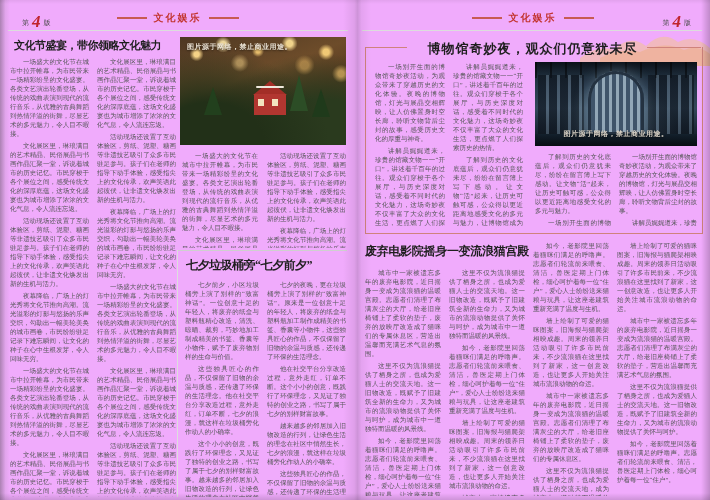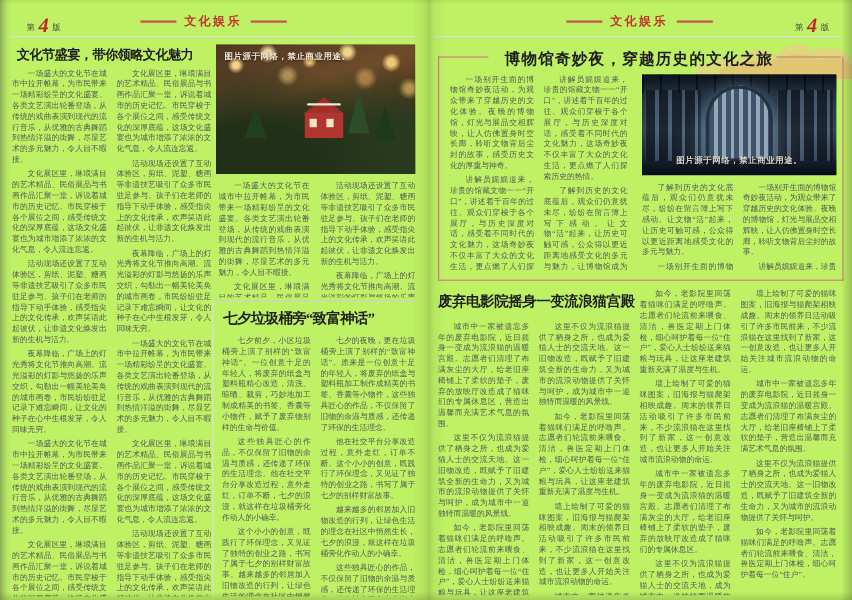--- a/index.html
+++ b/index.html
@@ -1,18 +1,18 @@
 <!DOCTYPE html>
 <html><head>
 <meta charset="utf-8">
 <style>
   html,body{margin:0;padding:0;background:#e9e9e9;}
   #spread{position:relative;width:710px;height:500px;background:#fdfdfc;overflow:hidden;
           font-family:"Liberation Serif","DejaVu Serif",serif;}
-  .page{position:absolute;top:0;height:500px;width:355px;background:#bef264;}
+  .page{position:absolute;top:0;height:500px;width:355px;background:#f0abfc;}
   #page-left{left:0;} #page-right{left:355px;}
 
   
   .pageno{position:absolute;font-size:7px;color:#4a4a4a;letter-spacing:1px;}
   .pageno .num{font-size:17px;font-weight:bold;font-style:italic;color:#c0242c;
                position:relative;top:2px;margin:0 2px;}
   .section-head{position:absolute;left:0;right:0;top:11px;display:flex;align-items:center;
                 justify-content:center;}
   .section-head .dash{width:30px;height:1.5px;background:#c75b52;margin:0 7px;}
   .section-head .txt{font-size:10px;font-weight:bold;color:#c2342e;letter-spacing:2px;}
@@ -151,21 +151,21 @@
         <p>文化展区里，琳琅满目的艺术精品、民俗展品与书画作品汇聚一堂，诉说着城市的历史记忆。</p>
       </div>
     <div class="col" style="left:267px;top:151px;width:79px;height:97px;">
         <p>活动现场还设置了互动体验区，剪纸、泥塑、糖画等非遗技艺吸引了众多市民驻足参与。孩子们在老师的指导下动手体验，感受指尖上的文化传承，欢声笑语此起彼伏，让非遗文化焕发出新的生机与活力。</p>
         <p>夜幕降临，广场上的灯光秀将文化节推向高潮。流光溢彩的灯影与悠扬的乐声交织，勾勒出一幅美轮美奂的城市画卷。</p>
       </div>
 
     <div class="hrule" style="left:177px;top:250px;width:170px;"></div>
     <div class="vrule" style="left:177px;top:250px;height:247px;"></div>
 
-    <div class="headline" style="left:186px;top:257px;font-size:12px;letter-spacing:-0.5px;">七夕垃圾桶旁“致富神话”</div>
+    <div class="headline" style="left:186px;top:257px;font-size:12px;letter-spacing:-0.5px;">七夕垃圾桶旁“七夕前夕”</div>
 
     <div class="col" style="left:185px;top:280px;width:74px;height:217px;">
         <p>七夕前夕，小区垃圾桶旁上演了别样的“致富神话”。一位创意十足的年轻人，将废弃的纸盒与塑料瓶精心改造，清洗、晾晒、裁剪，巧妙地加工制成精美的书签、香囊等小物件，赋予了废弃物别样的生命与价值。</p>
         <p>这些独具匠心的作品，不仅保留了旧物的余温与质感，还传递了环保的生活理念。他在社交平台分享改造过程，意外走红，订单不断，七夕的浪漫，就这样在垃圾桶旁化作动人的小确幸。</p>
         <p>这个小小的创意，既践行了环保理念，又见证了独特的创业之路，书写了属于七夕的别样财富故事。越来越多的邻居加入旧物改造的行列，让绿色生活的理念在社区中悄然生长。</p>
       </div>
     <div class="col" style="left:267px;top:280px;width:79px;height:217px;">
         <p>七夕的夜晚，更在垃圾桶旁上演了别样的“致富神话”。原来是一位创意十足的年轻人，将废弃的纸盒与塑料瓶加工制作成精美的书签、香囊等小物件，这些独具匠心的作品，不仅保留了旧物的余温与质感，还传递了环保的生活理念。</p>
         <p>他在社交平台分享改造过程，意外走红，订单不断。这个小小的创意，既践行了环保理念，又见证了独特的创业之路，书写了属于七夕的别样财富故事。</p>
         <p>越来越多的邻居加入旧物改造的行列，让绿色生活的理念在社区中悄然生长，七夕的浪漫，就这样在垃圾桶旁化作动人的小确幸。</p>
@@ -187,21 +187,21 @@
     </div>
     <div class="pageno" style="right:18px;top:10px;">
       <span>第</span><span class="num">4</span><span>版</span>
     </div>
     <div class="head-rule" style="left:7px;width:340px;"></div>
 
     <div class="red-box"></div>
     <div class="red-box-topseg" style="left:10px;width:42px;"></div>
     <div class="red-box-topseg" style="left:292px;width:54px;"></div>
 
-    <div class="headline" style="left:50%;transform:translateX(-50%);top:40px;font-size:13px;letter-spacing:1px;">博物馆奇妙夜，穿越历史的文化之旅</div>
+    <div class="headline" style="left:50%;transform:translateX(-50%);top:40px;font-size:13px;letter-spacing:1px;">博物馆奇妙夜，观众们仍意犹未尽</div>
 
     <div class="col" style="left:20px;top:62px;width:70px;height:164px;">
         <p>一场别开生面的博物馆奇妙夜活动，为观众带来了穿越历史的文化体验。夜晚的博物馆，灯光与展品交相辉映，让人仿佛置身时空长廊，聆听文物背后尘封的故事，感受历史文化的厚重与神奇。</p>
         <p>讲解员娓娓道来，珍贵的馆藏文物一一“开口”，讲述着千百年的过往。观众们穿梭于各个展厅，与历史深度对话，感受着不同时代的文化魅力，这场奇妙夜不仅丰富了大众的文化生活，更点燃了人们探索历史的热情。</p>
       </div>
     <div class="col" style="left:98px;top:62px;width:70px;height:164px;">
         <p>讲解员娓娓道来，珍贵的馆藏文物一一“开口”，讲述着千百年的过往。观众们穿梭于各个展厅，与历史深度对话，感受着不同时代的文化魅力，这场奇妙夜不仅丰富了大众的文化生活，更点燃了人们探索历史的热情。</p>
         <p>了解到历史的文化底蕴后，观众们仍意犹未尽，纷纷在留言簿上写下感动。让文物“活”起来，让历史可触可感，公众得以更近距离地感受文化的多元与魅力，让博物馆成为连接过去与现在的文化桥梁。</p>
       </div>
 

